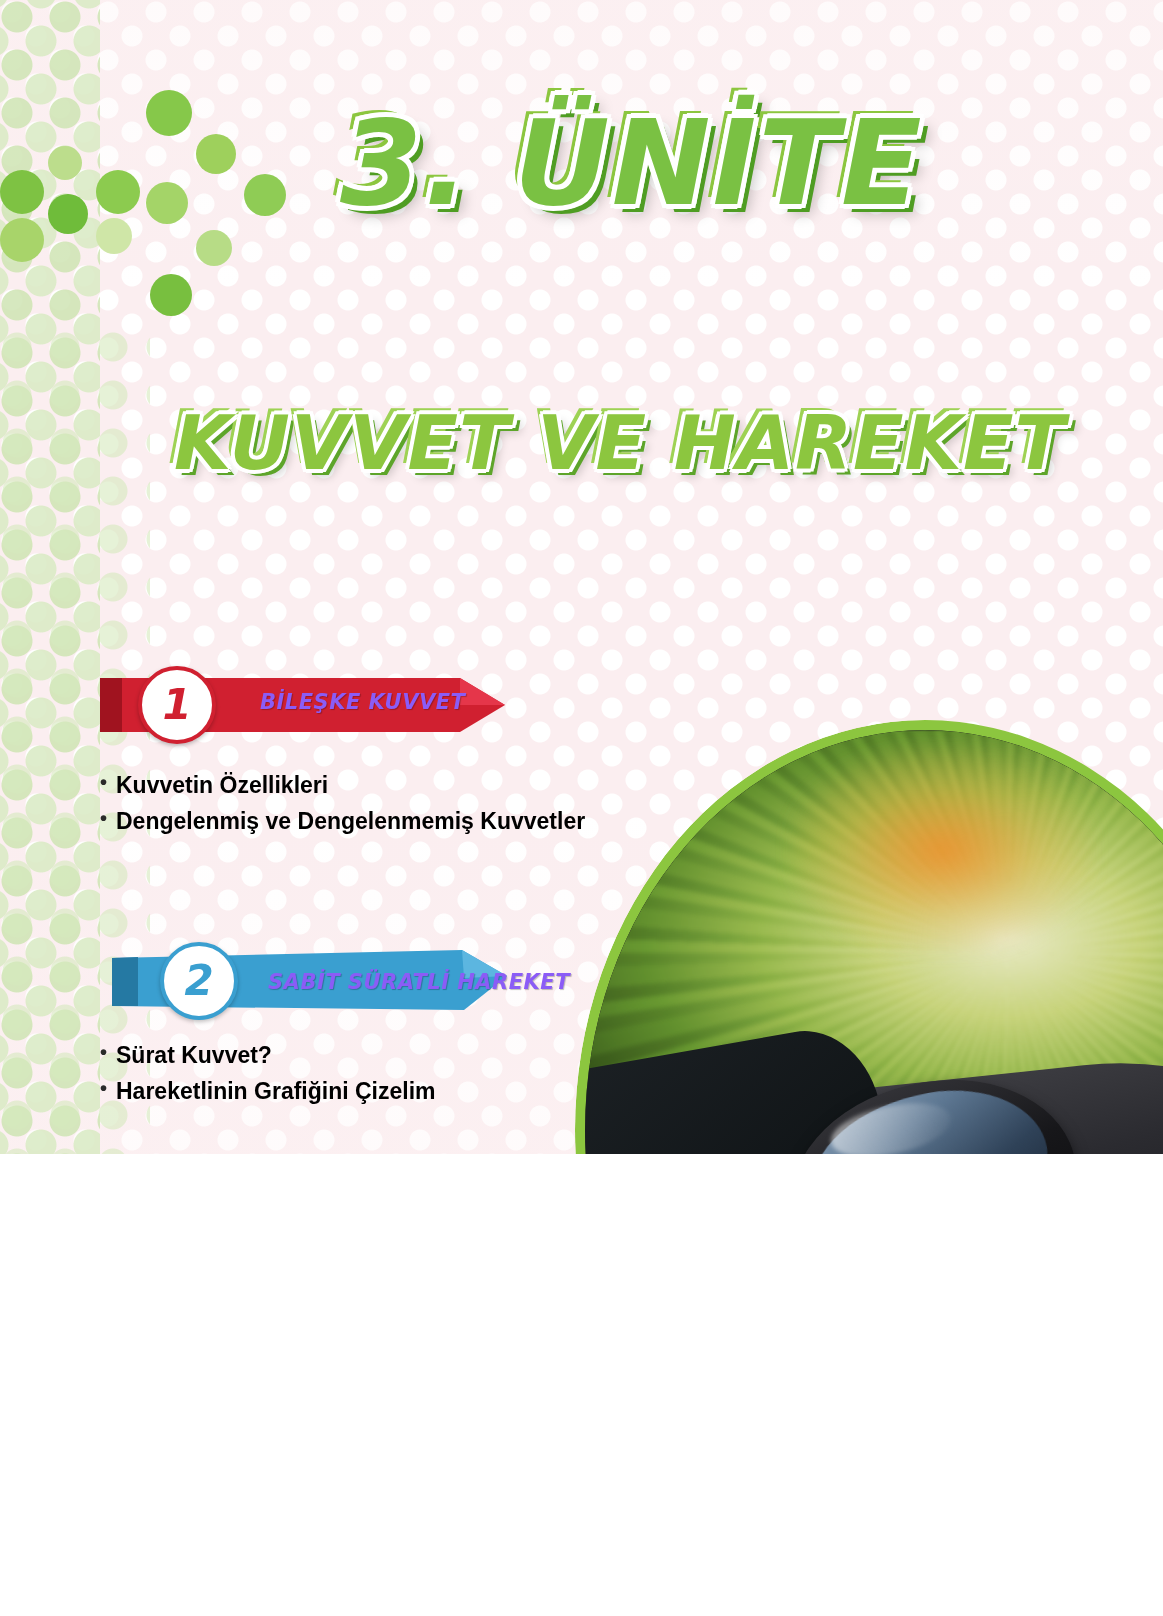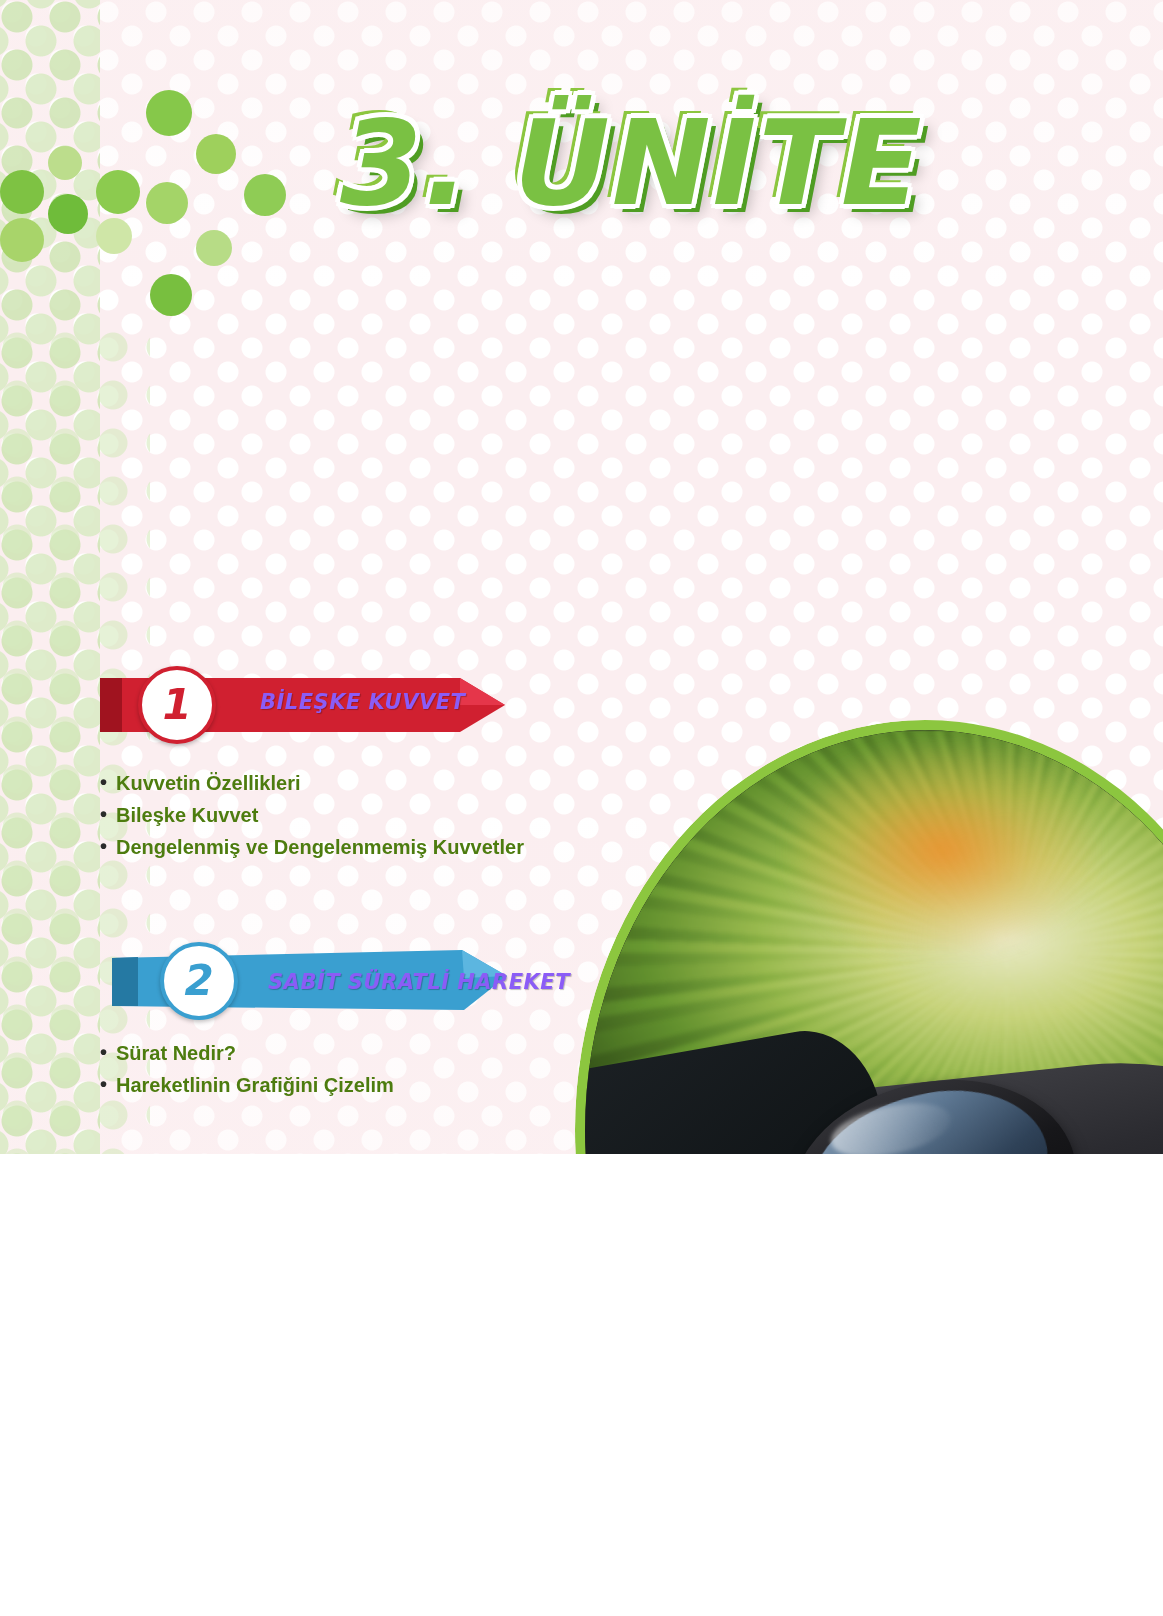--- a/index.html
+++ b/index.html
@@ -138,23 +138,23 @@
   #ribbon-1 .label { left: 160px; }
   #ribbon-2 { left: 112px; top: 948px; width: 395px; }
   #ribbon-2 .circle { border: 4px solid #3a9fd0; left: 48px; }
   #ribbon-2 .circle span { color: #3a9fd0; }
   #ribbon-2 .label { left: 156px; top: 22px; }
   
   .bullets { position: absolute; }
   .bullets li {
     list-style: none;
     font-family: "Liberation Sans", sans-serif;
-    font-size: 20px;
+    font-size: 23px;
     font-weight: bold;
-    color: #4d7c0f;
+    color: #000000;
     margin-bottom: 9px;
     padding-left: 16px;
     position: relative;
     white-space: nowrap;
   }
   .bullets li::before {
     content: "•";
     position: absolute;
     left: 0; top: -1px;
     color: #2b2b2b;
@@ -308,57 +308,57 @@
     <div class="d" style="left:146px;top:30px;  width:46px; height:46px; background:#86c84a;"></div>
     <div class="d" style="left:146px;top:122px; width:42px; height:42px; background:#a4d468;"></div>
     <div class="d" style="left:150px;top:214px; width:42px; height:42px; background:#78bf3f;"></div>
     <div class="d" style="left:196px;top:74px;  width:40px; height:40px; background:#9ed05c;"></div>
     <div class="d" style="left:196px;top:170px; width:36px; height:36px; background:#b7dc86;"></div>
     <div class="d" style="left:244px;top:114px; width:42px; height:42px; background:#8fcc55;"></div>
   </div>
 
   <div class="unit-title">3. ÜNİTE</div>
 
+  <div class="main-title">KUVVET VE HAREKET</div>
 
   <div class="ribbon" id="ribbon-1">
     <div class="band">
       <svg width="405" height="66" viewBox="0 0 405 66">
         <polygon points="0,6 360,6 405,33 360,60 0,60" fill="#d02030"></polygon>
         <polygon points="0,6 22,6 22,60 0,60" fill="#a0131f"></polygon>
         <polygon points="360,6 405,33 360,33" fill="#e5364a"></polygon>
       </svg>
     </div>
     <div class="circle">
       <span>1</span>
     </div>
     <div class="label">BİLEŞKE KUVVET</div>
   </div>
 
   <ul class="bullets" id="bullets-1">
     <li>Kuvvetin Özellikleri</li>
-    <li>Bileşke Kuvvet</li>
     <li>Dengelenmiş ve Dengelenmemiş Kuvvetler</li>
   </ul>
 
   <div class="ribbon" id="ribbon-2">
     <div class="band">
       <svg width="395" height="66" viewBox="0 0 395 66">
         <polygon points="0,10 350,2 395,28 352,62 0,58" fill="#3a9fd0"></polygon>
         <polygon points="0,10 26,9 26,58 0,58" fill="#2579a3"></polygon>
         <polygon points="350,2 395,28 352,30" fill="#5cb6e0"></polygon>
       </svg>
     </div>
     <div class="circle">
       <span>2</span>
     </div>
     <div class="label">SABİT SÜRATLİ HAREKET</div>
   </div>
 
   <ul class="bullets" id="bullets-2">
-    <li>Sürat Nedir?</li>
+    <li>Sürat Kuvvet?</li>
     <li>Hareketlinin Grafiğini Çizelim</li>
   </ul>
 
   <div class="photo-wrap">
     <div class="photo-circle">
       <div class="photo-inner">
         <div class="road-sky"></div>
         <div class="road-streaks"></div>
         <div class="road-orange"></div>
         <div class="road-asphalt"></div>

